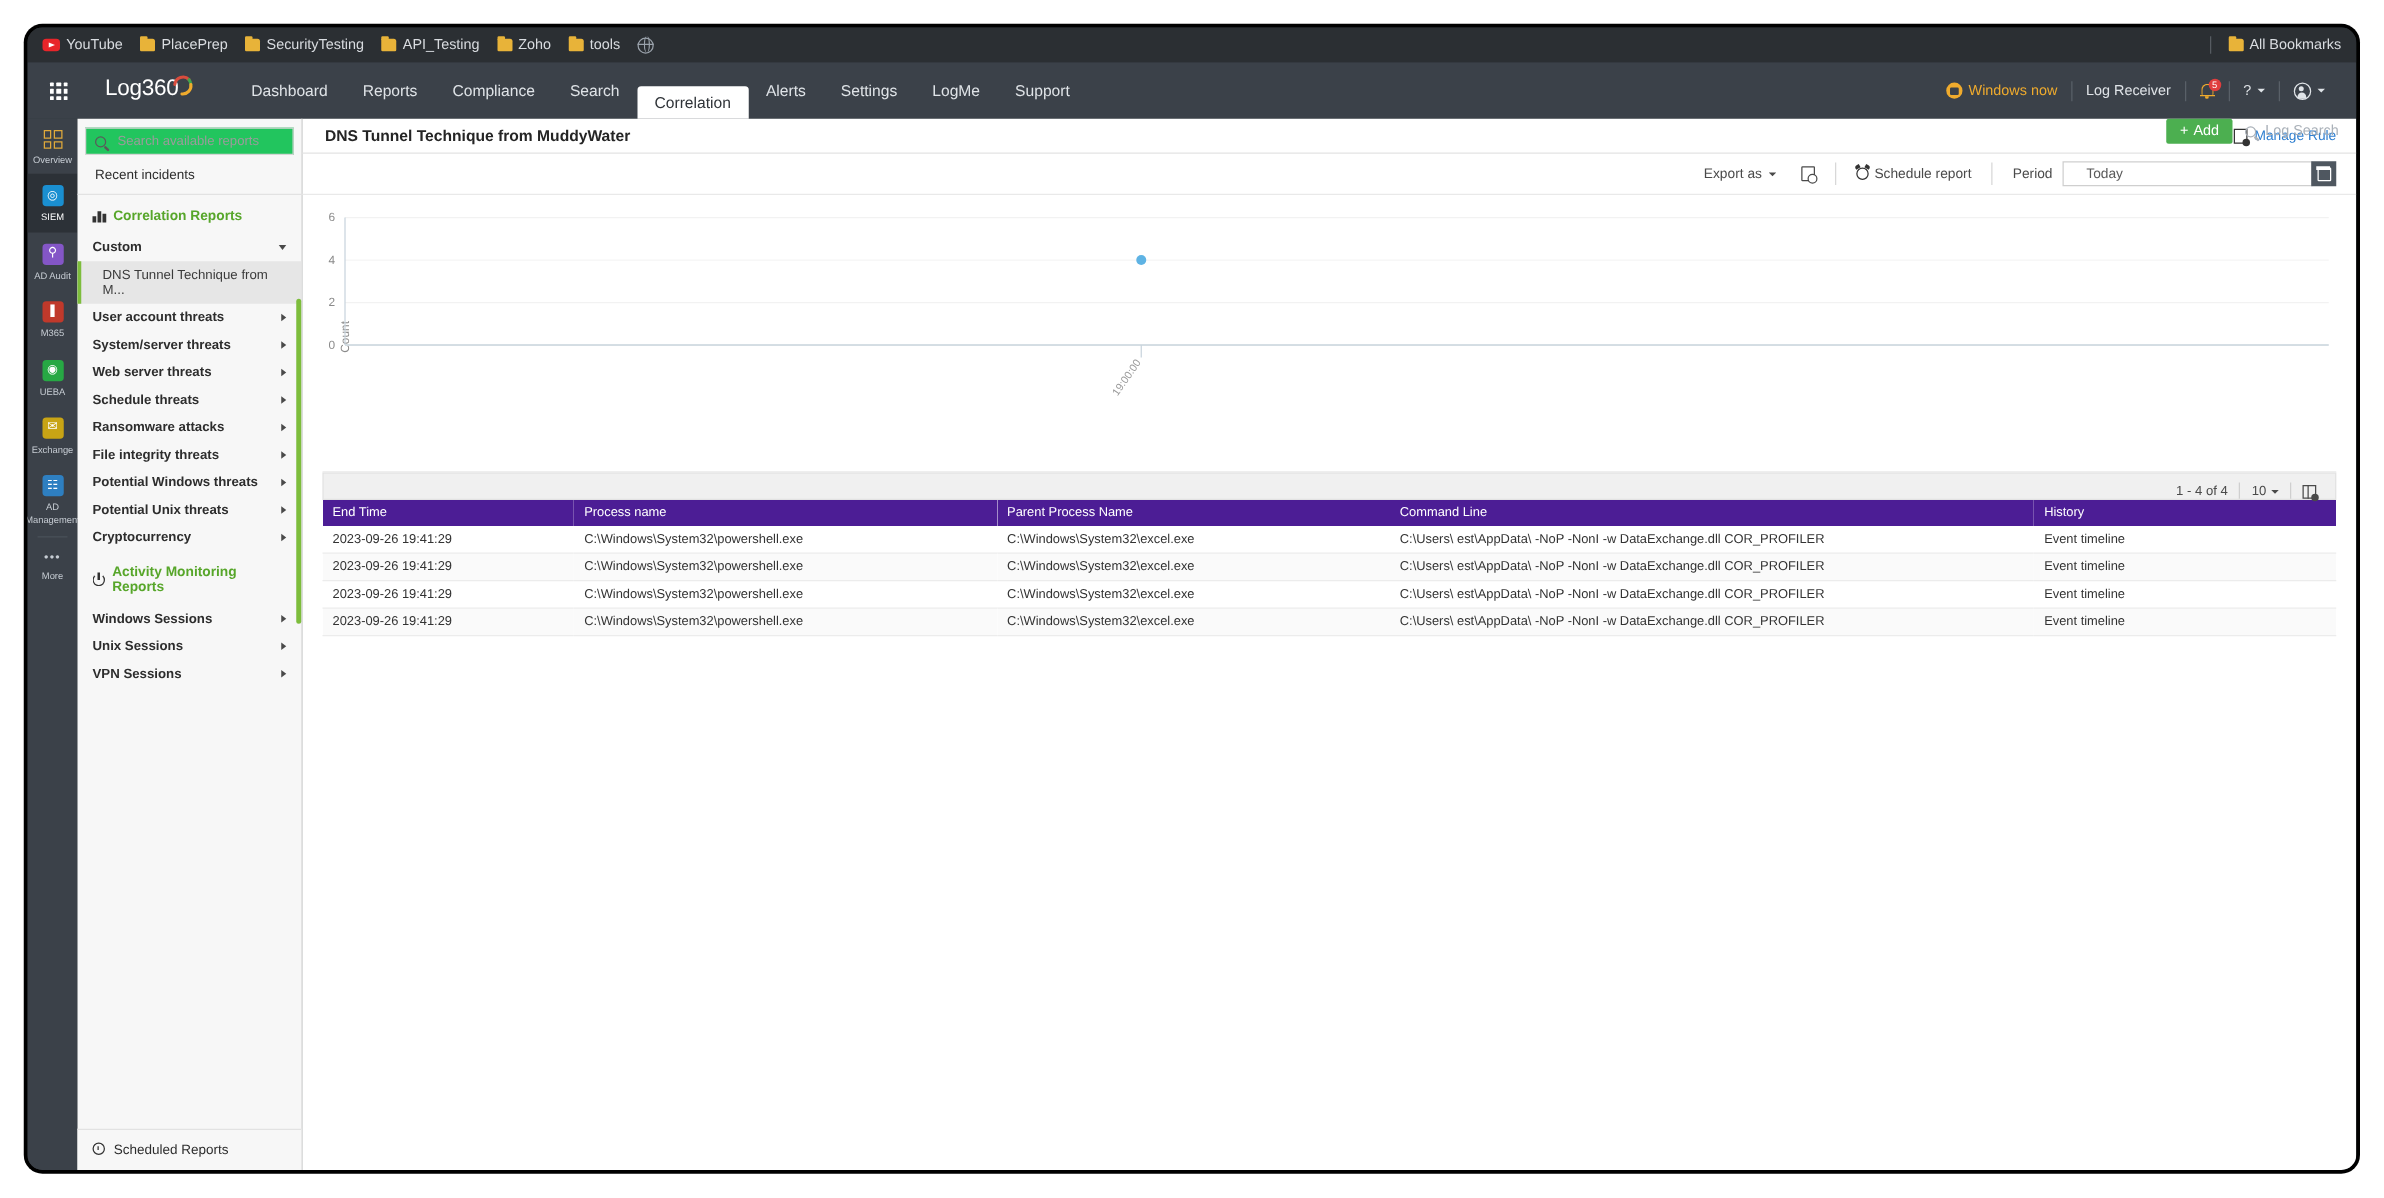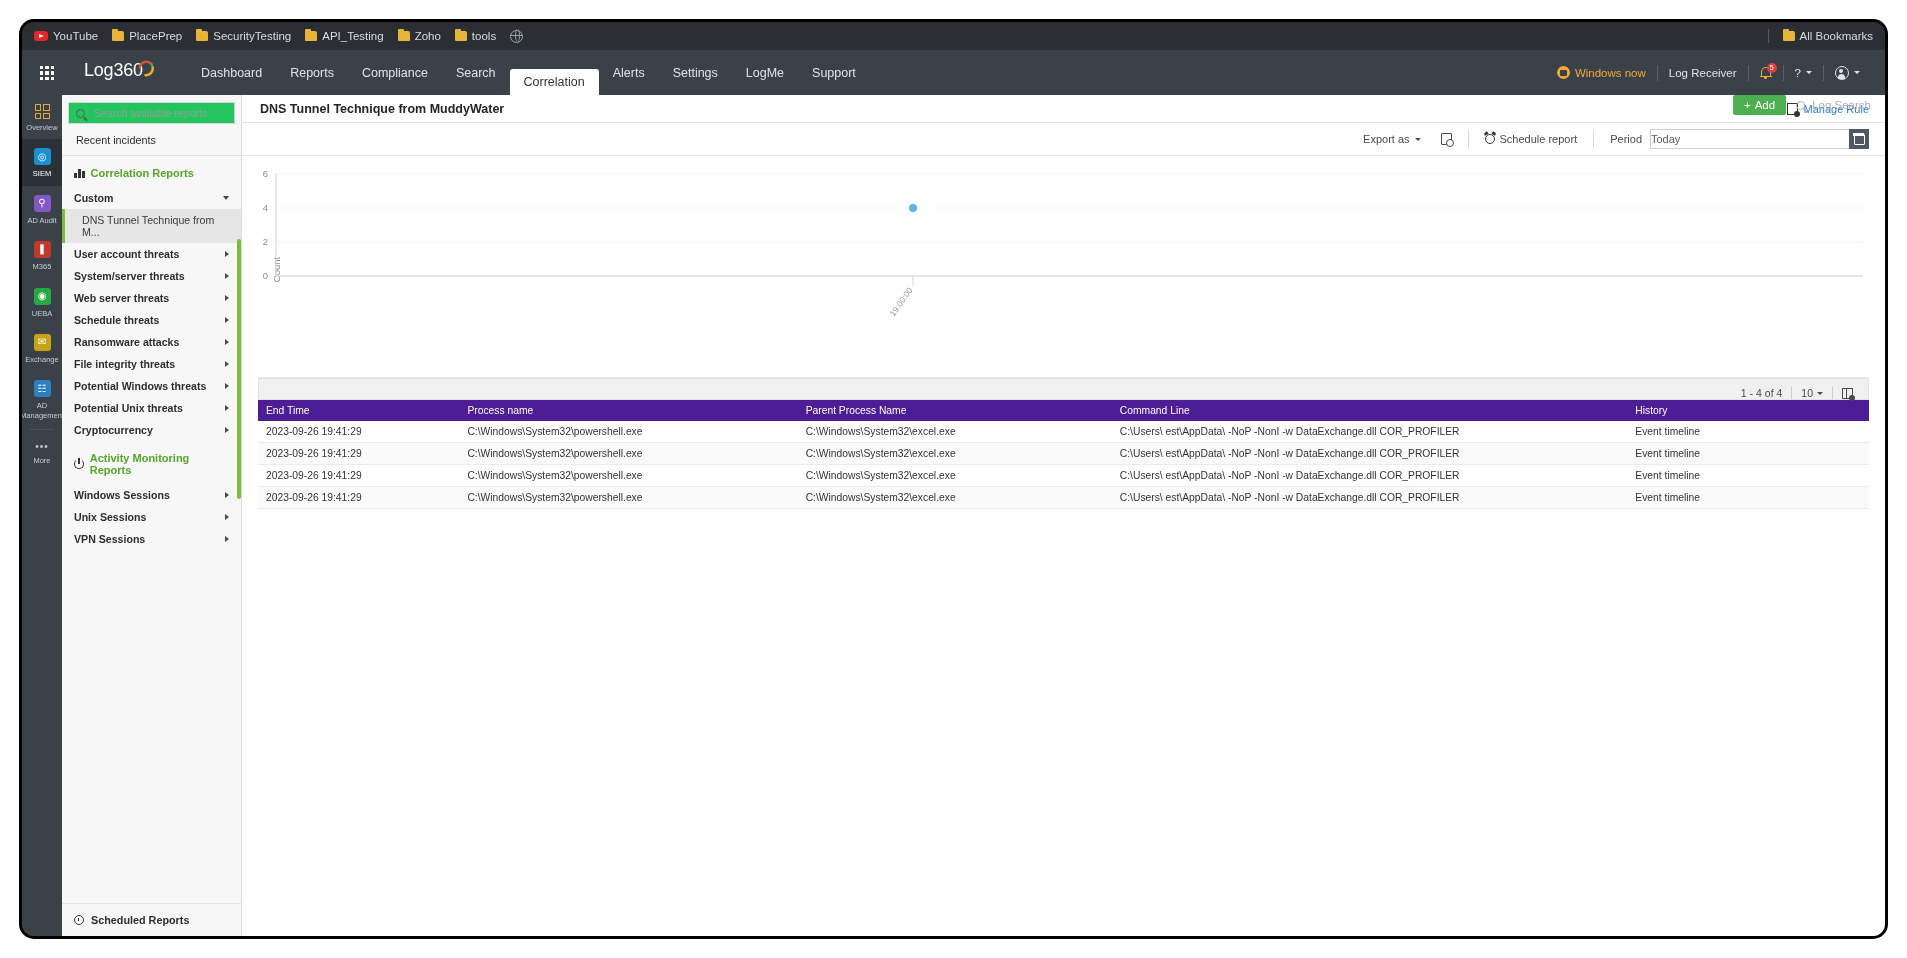--- a/index.html
+++ b/index.html
@@ -302,22 +302,22 @@
   .arrow-r { width:0;height:0;border-top:3.4px solid transparent;border-bottom:3.4px solid transparent;border-left:4.4px solid #4a4a4a; }
   .arrow-d { width:0;height:0;border-left:3.6px solid transparent;border-right:3.6px solid transparent;border-top:4.4px solid #4a4a4a; }
   #panel-scroll-track {
     position:absolute; right: 0px; top: 144px; width: 4px; height: 260px;
     background: #7dbd3c; border-radius: 2px;
   }
   #scheduled-reports {
     position: absolute; left: 0; bottom: 0; width: 100%;
     border-top: 1px solid #e2e2e2;
     padding: 10px 12px;
-    display: flex; align-items: center; gap: 7px;
-    font-size: 10.8px; font-weight: bold; color: #2d2d2d;
+    display: flex; gap: 7px;
+    font-size: 10.8px; font-weight: normal; color: #2d2d2d;
     cursor: pointer;
     background: #f7f7f7;
   }
   .clock-ico {
     width:10px;height:10px;border:1.5px solid #333;border-radius:50%;position:relative;flex:none;
   }
   .clock-ico:after{content:"";position:absolute;left:3.2px;top:1.6px;width:1.3px;height:3.4px;background:#333;}
 
   
   #main {
@@ -363,21 +363,21 @@
     width: 10px; height: 10px; border: 1.5px solid #333; border-radius: 50%;
     position: relative; flex: none;
   }
   .alarm-ico:before{content:"";position:absolute;left:-2px;top:-3.5px;width:4px;height:3px;background:#333;border-radius:2px 0 0 0;transform:rotate(-30deg);}
   .alarm-ico:after{content:"";position:absolute;right:-2px;top:-3.5px;width:4px;height:3px;background:#333;border-radius:0 2px 0 0;transform:rotate(30deg);}
   #period-input {
     width: 200px; height: 20px;
     border: 1px solid #cfcfcf;
     background: #fff;
     font-size: 11px; color: #5a5a5a;
-    padding: 0 0;
+    padding: 0 18px;
     outline: none;
     font-family: "Liberation Sans", sans-serif;
   }
   #cal-btn {
     width: 20px; height: 20px;
     background: #4f5760;
     display: flex; align-items: center; justify-content: center;
     cursor: pointer; margin-left: -1px;
   }
   .cal-ico { width: 11px; height: 11px; border: 1.4px solid #fff; border-radius: 1px; position: relative; }

